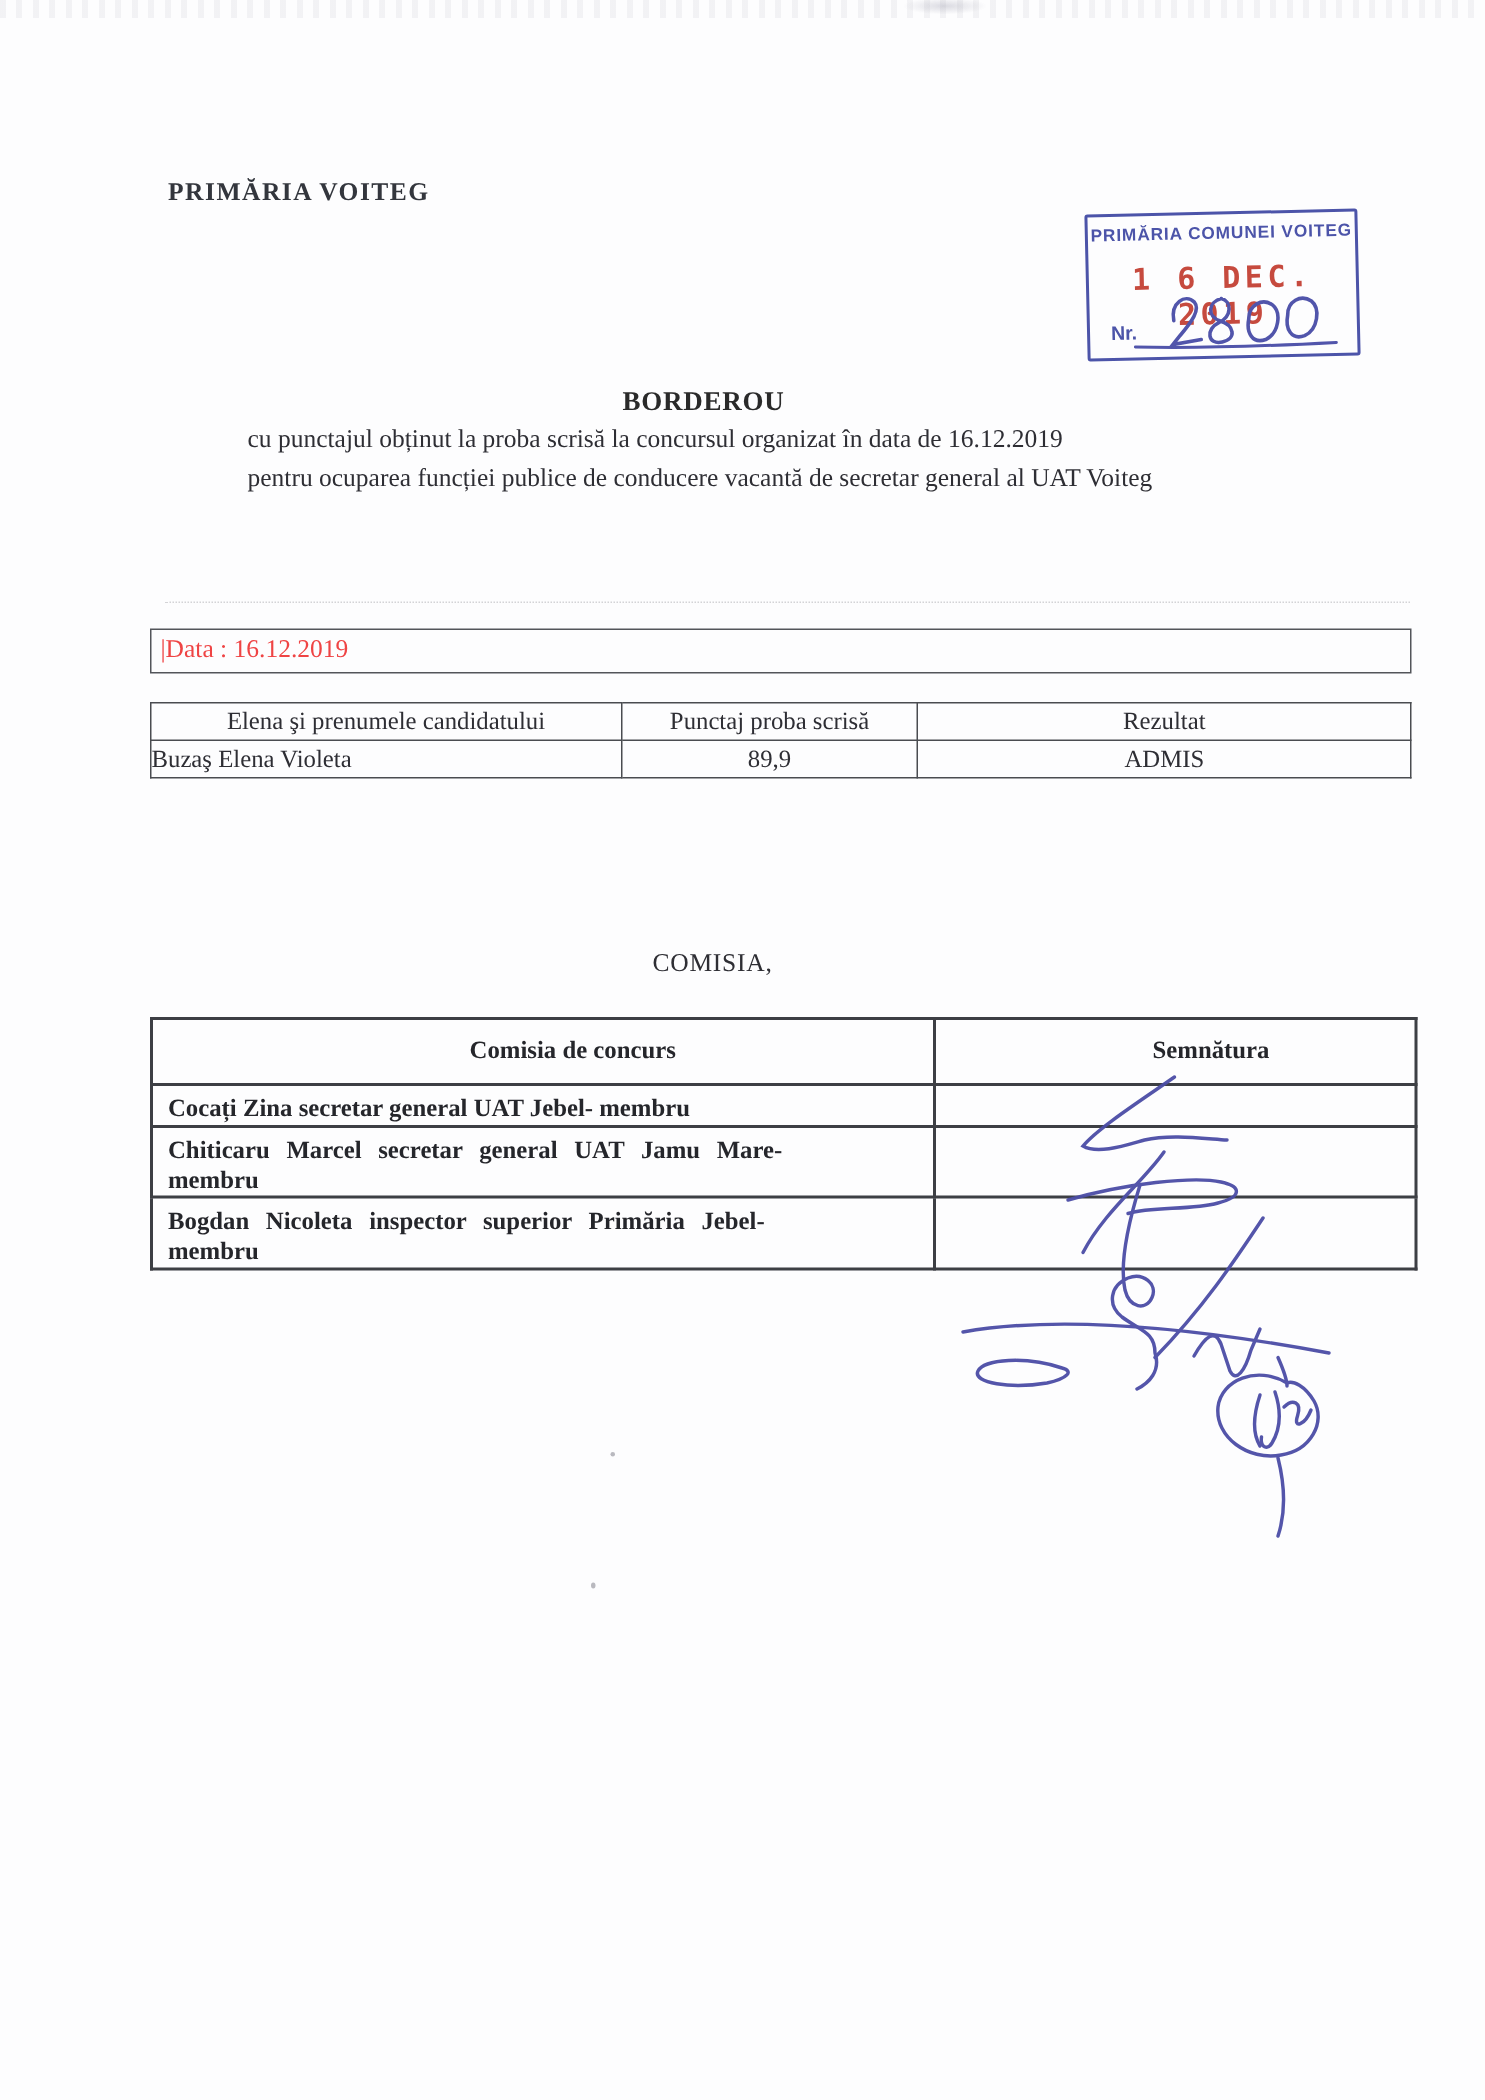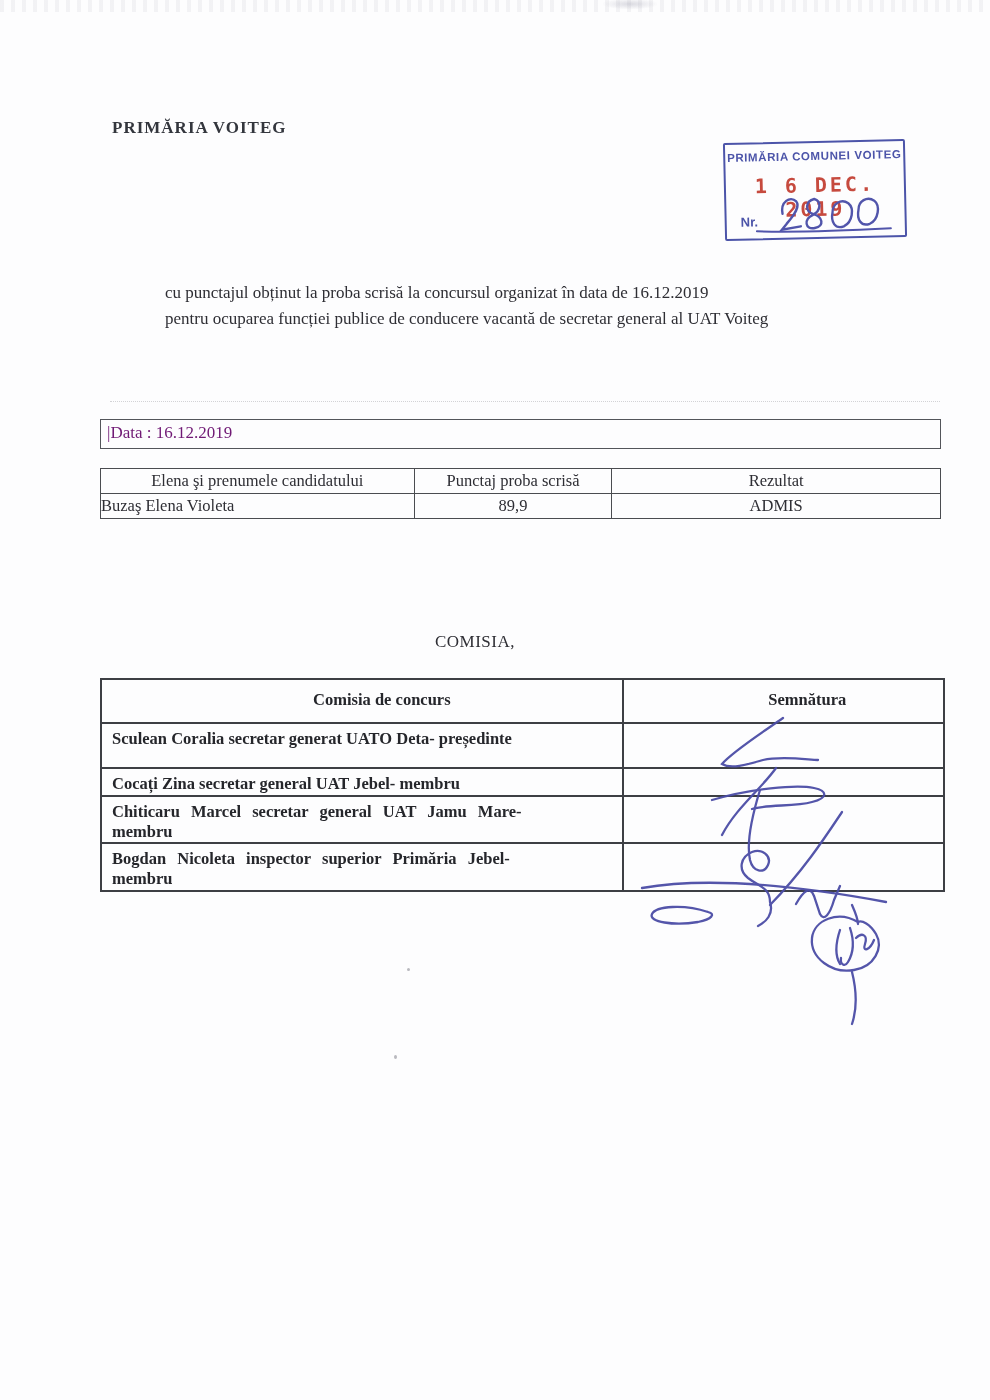--- a/index.html
+++ b/index.html
@@ -55,21 +55,21 @@
   .subtitle.l1 { top:283px; }
   .subtitle.l2 { top:309px; }
 
   .faint-rule {
     position:absolute; left:110px; top:401px; width:830px; height:0;
     border-top:1px dotted #d3d3d6;
   }
 
   .date-box {
     position:absolute; left:100px; top:419px; width:841px; height:30px;
-    border:1.5px solid #53555a; font-size:17px; padding:3px 0 0 6px; color:#701a75;
+    border:1.5px solid #53555a; font-size:17px; padding:3px 0 0 6px; color:#ef4444;
   }
 
   
   table { border-collapse:collapse; }
   .results {
     position:absolute; left:100px; top:468px; width:841px;
     font-size:16.5px; color:#2e2e34;
   }
   .results td { border:1.5px solid #4a4c50; height:25px; padding:0 4px; }
   .results .c-name  { width:314px; }
@@ -126,20 +126,21 @@
 
         <path d="M106,70 C106,61 115,56 122,61 C128,66 126,80 117,84 C108,87 104,79 106,70"></path>
 
         <path d="M132,68 C132,59 141,54 148,59 C154,64 152,78 143,82 C134,85 130,77 132,68"></path>
 
         <path d="M30,87 C70,89 130,88 164,87" stroke-width="2"></path>
       </g>
     </svg>
   </div>
 
+  <div class="doc-title">BORDEROU</div>
   <div class="subtitle l1">cu punctajul obținut la proba scrisă la concursul organizat în data de 16.12.2019</div>
   <div class="subtitle l2">pentru ocuparea funcției publice de conducere vacantă de secretar general al UAT Voiteg</div>
 
   <div class="faint-rule"></div>
 
   <div class="date-box">|Data : 16.12.2019</div>
 
   <table class="results">
     <tbody>
         <tr class="hdr">
@@ -155,27 +156,20 @@
   </tbody>
     </table>
 
   <div class="comisia-heading">COMISIA,</div>
 
   <table class="commission">
     <tbody>
         <tr class="hdr">
       <td class="c-member">Comisia de concurs</td>
       <td class="c-sig">Semnătura</td>
-    </tr>
-    <tr class="r1">
-      <td class="c-member">
-        <span class="mline">Sculean Coralia secretar generat UATO Deta- președinte</span>
-        <span class="mline"></span>
-      </td>
-      <td class="c-sig"></td>
     </tr>
     <tr class="r3">
       <td class="c-member">
         <span class="mline">Cocați Zina secretar general UAT Jebel-  membru</span>
         <span class="mline"></span>
       </td>
       <td class="c-sig"></td>
     </tr>
     <tr class="r4">
       <td class="c-member spread">

